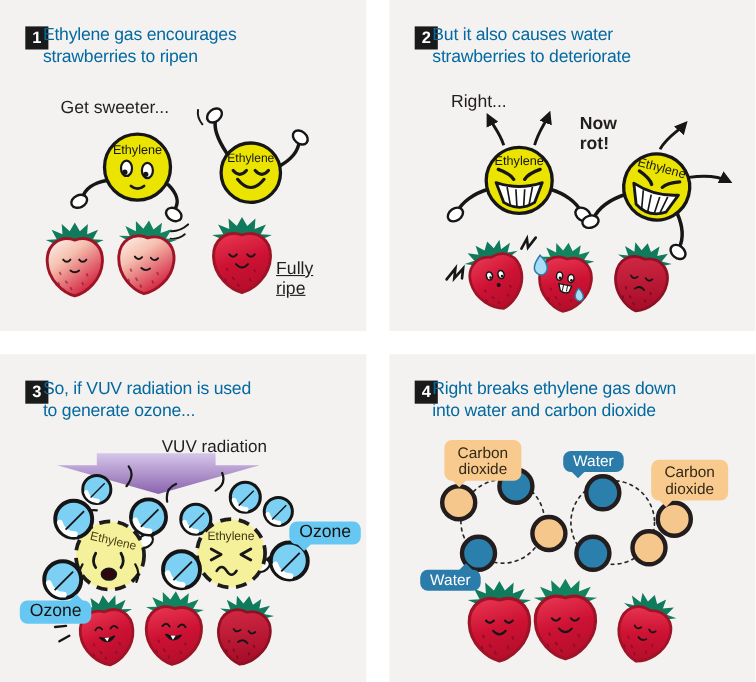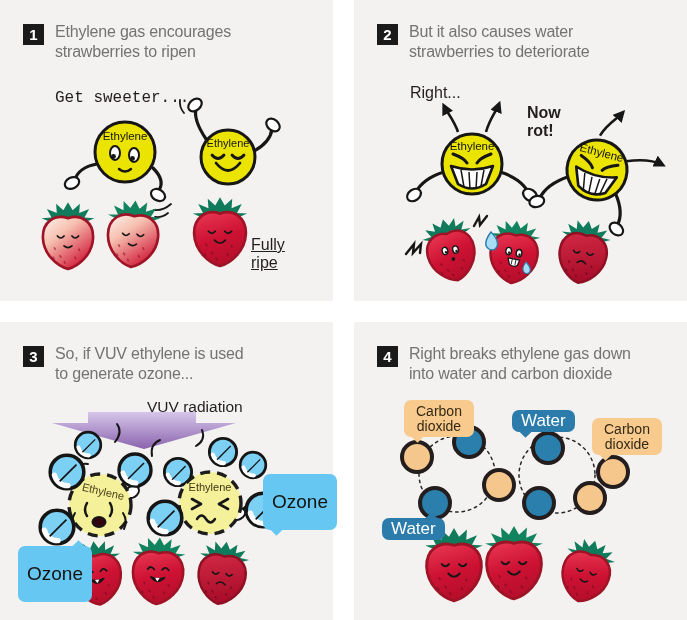--- a/index.html
+++ b/index.html
@@ -6,31 +6,31 @@
   .page{position:relative;width:687px;height:620px;background:#fff;
         font-family:"Liberation Sans",sans-serif;overflow:hidden;}
   .panel{position:absolute;background:var(--panel_bg,#f4f2f0);}
   #panel-1{left:0;top:0;width:333px;height:301px;}
   #panel-2{left:354px;top:0;width:333px;height:301px;}
   #panel-3{left:0;top:322px;width:333px;height:298px;}
   #panel-4{left:354px;top:322px;width:333px;height:298px;}
   .badge{position:absolute;left:23px;top:24px;width:21px;height:21px;
          background:var(--badge_bg,#1a1a1a);color:#fff;font-size:15px;font-weight:bold;
          display:flex;align-items:center;justify-content:center;}
-  .ptitle{position:absolute;left:55px;top:22px;width:250px;font-size:16px;
-          line-height:1.23;color:#737373;letter-spacing:-0.2px;}
+  .ptitle{position:absolute;left:39px;top:22px;width:250px;font-size:16px;
+          line-height:1.23;color:#0369a1;letter-spacing:-0.2px;}
   #panel-3 .ptitle{width:205px;}
   .cap{position:absolute;font-size:16px;color:#221e1e;white-space:pre-line;line-height:1.12;}
   .art{position:absolute;left:0;top:0;width:100%;height:100%;}
   .bubble{position:absolute;border-radius:7px;padding:3px 8px;line-height:1.05;z-index:3;
           text-align:center;white-space:pre-line;}
   .bubble .tail{position:absolute;width:9px;height:9px;background:inherit;
                 transform:rotate(45deg);z-index:-1;}
-  .b-ozone{background:var(--ozone_bubble,#66c8f2);color:#14130f;font-size:19px;padding:18px 9px;}
-  .b-water{background:var(--water_blue,#2b7cab);color:#fff;font-size:17px;padding:2px 9px;}
+  .b-ozone{background:var(--ozone_bubble,#66c8f2);color:#14130f;font-size:16px;padding:2px 9px;}
+  .b-water{background:var(--water_blue,#2b7cab);color:#fff;font-size:14px;padding:2px 9px;}
   .b-co2{background:var(--co2_bubble,#f8ca8e);color:#332916;font-size:14px;padding:4px 12px;}
   .t-bl{left:9px;bottom:-4px;} .t-tr{right:9px;top:-4px;}
 </style>
 </head>
 <body>
 
 <svg width="0" height="0" style="position:absolute" aria-hidden="true">
 <defs>
   <linearGradient id="gradSemi" x1="0" y1="0" x2="0.75" y2="1">
     <stop offset="0" stop-color="#fdf5ef"></stop>
@@ -97,21 +97,21 @@
     <path d="M-11,6 L-8,23 M-3,8 L-2,25 M5,8 L4,25 M12,6 L9,22" stroke="#161616" stroke-width="1.5"></path>
   </g>
 </defs>
 </svg>
 
 <div class="page">
 
   <div class="panel" id="panel-1">
     <div class="badge">1</div>
     <div class="ptitle">Ethylene gas encourages strawberries to ripen</div>
-    <div class="cap" style="left:55px;top:90px;font-family:Liberation Mono, monospace;">Get sweeter...</div>
+    <div class="cap" style="left:55px;top:90px;">Get sweeter...</div>
     <div class="cap" style="left:251px;top:236px;text-decoration:underline;">Fully
 ripe</div>
     <svg class="art" viewBox="0 0 333 301">
 
       <g transform="translate(125,152)">
         <path d="M-28,12 C-40,14 -48,20 -50,28" fill="none" stroke="#161616" stroke-width="3.2" stroke-linecap="round"></path>
         <use href="#mitten" x="-53" y="31" fill="#fff" stroke="#161616" stroke-width="2.2" transform="rotate(-25 -53 31)"></use>
         <path d="M28,16 C36,24 38,32 34,38" fill="none" stroke="#161616" stroke-width="3.2" stroke-linecap="round"></path>
         <use href="#mitten" x="33" y="43" fill="#fff" stroke="#161616" stroke-width="2.2" transform="rotate(30 33 43)"></use>
         <path d="M46,52 q-8,7 -17,6 M43,61 q-6,5 -13,4" fill="none" stroke="#161616" stroke-width="1.8" stroke-linecap="round"></path>
@@ -211,21 +211,21 @@
         <use href="#f-sad"></use>
       </g>
 
       <path d="M137,232 C131,240 130,246 135,249 C140,252 145,247 143,241 C142,237 140,235 137,232 Z" fill="#a8def5" stroke="#2b7cab" stroke-width="1.4"></path>
       <path d="M172,262 C168,267 168,271 171,273 C174,275 177,272 176,268 C175,265 174,264 172,262 Z" fill="#a8def5" stroke="#2b7cab" stroke-width="1.2"></path>
     </svg>
   </div>
 
   <div class="panel" id="panel-3">
     <div class="badge">3</div>
-    <div class="ptitle">So, if VUV ethylene is used to generate ozone...</div>
+    <div class="ptitle">So, if VUV radiation is used to generate ozone...</div>
     <div class="cap" style="left:112px;top:76px;font-size:15.5px;margin-left:35px;">VUV radiation</div>
     <div class="bubble b-ozone" style="left:263px;top:152px;"><span>Ozone</span><span class="tail t-bl"></span></div>
     <div class="bubble b-ozone" style="left:18px;top:224px;"><span>Ozone</span><span class="tail t-tr"></span></div>
     <svg class="art" viewBox="0 0 333 298">
 
       <polygon points="88,90 196,90 196,101 236,101 144,127 52,101 88,101" fill="url(#gradArrow)"></polygon>
 
       <path d="M115,120 q8,-10 2,-18 M152,134 q-2,-12 8,-16 M196,124 q10,-6 6,-16 M88,142 q-10,-2 -12,8" fill="none" stroke="#161616" stroke-width="2" stroke-linecap="round"></path>
 
       <use href="#ozoneBall" transform="translate(88,123) scale(0.8)"></use>

